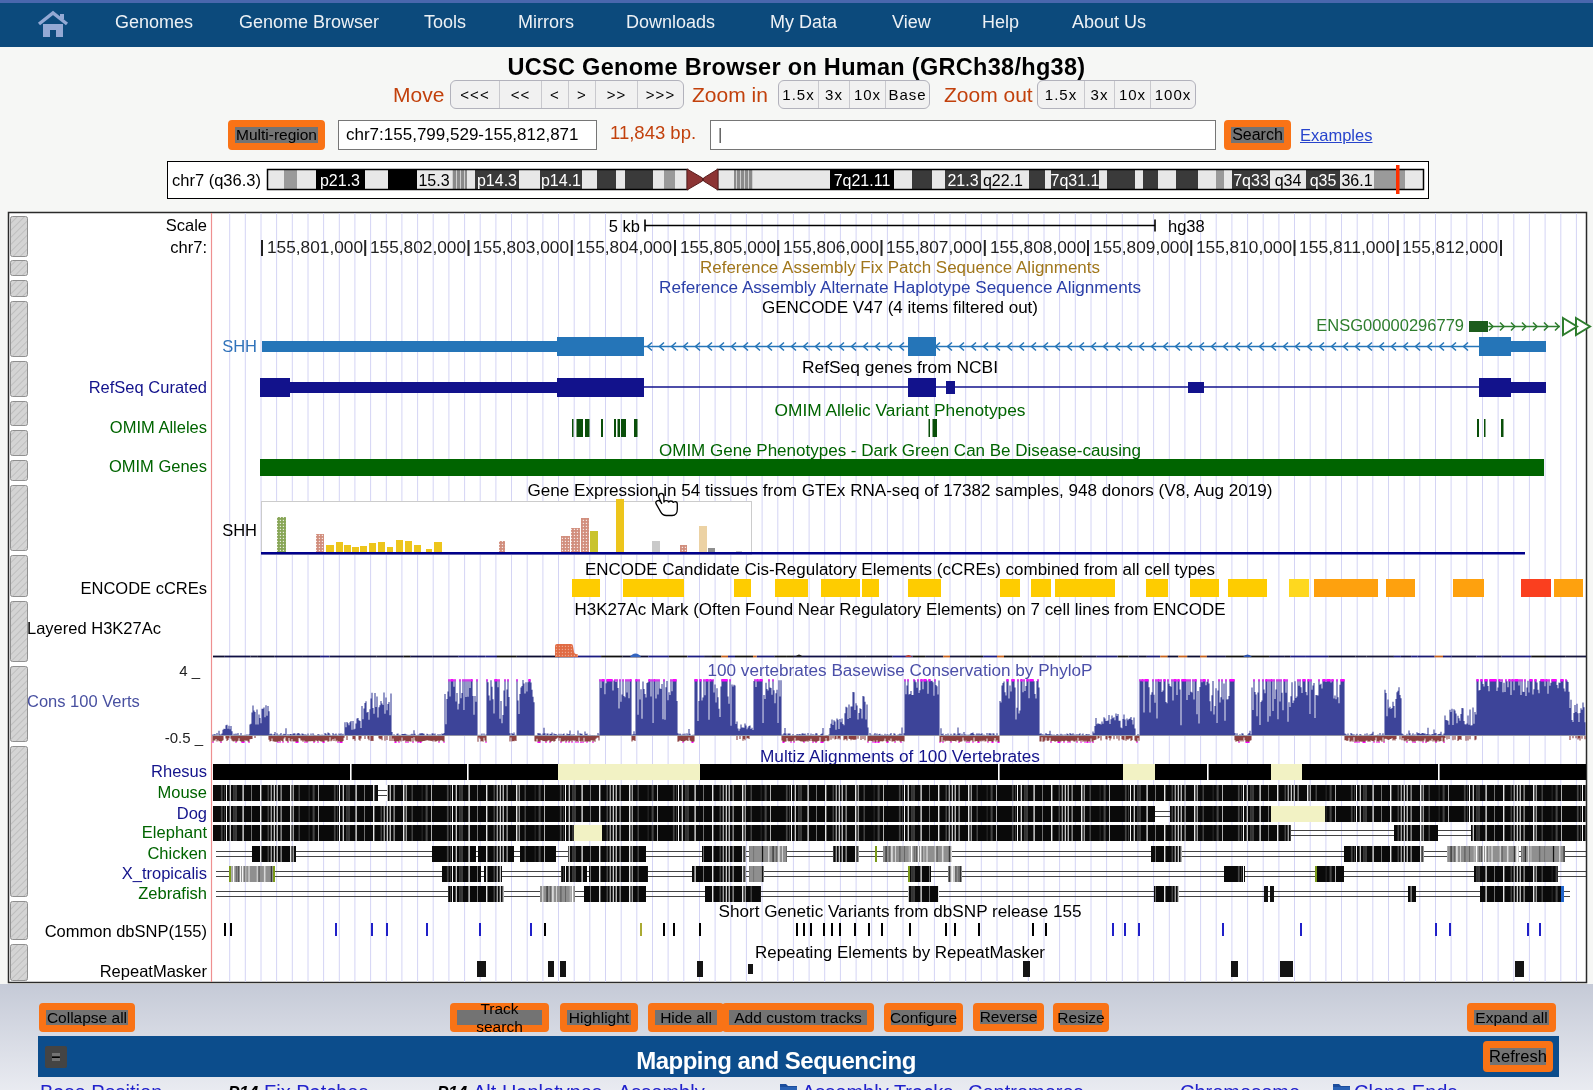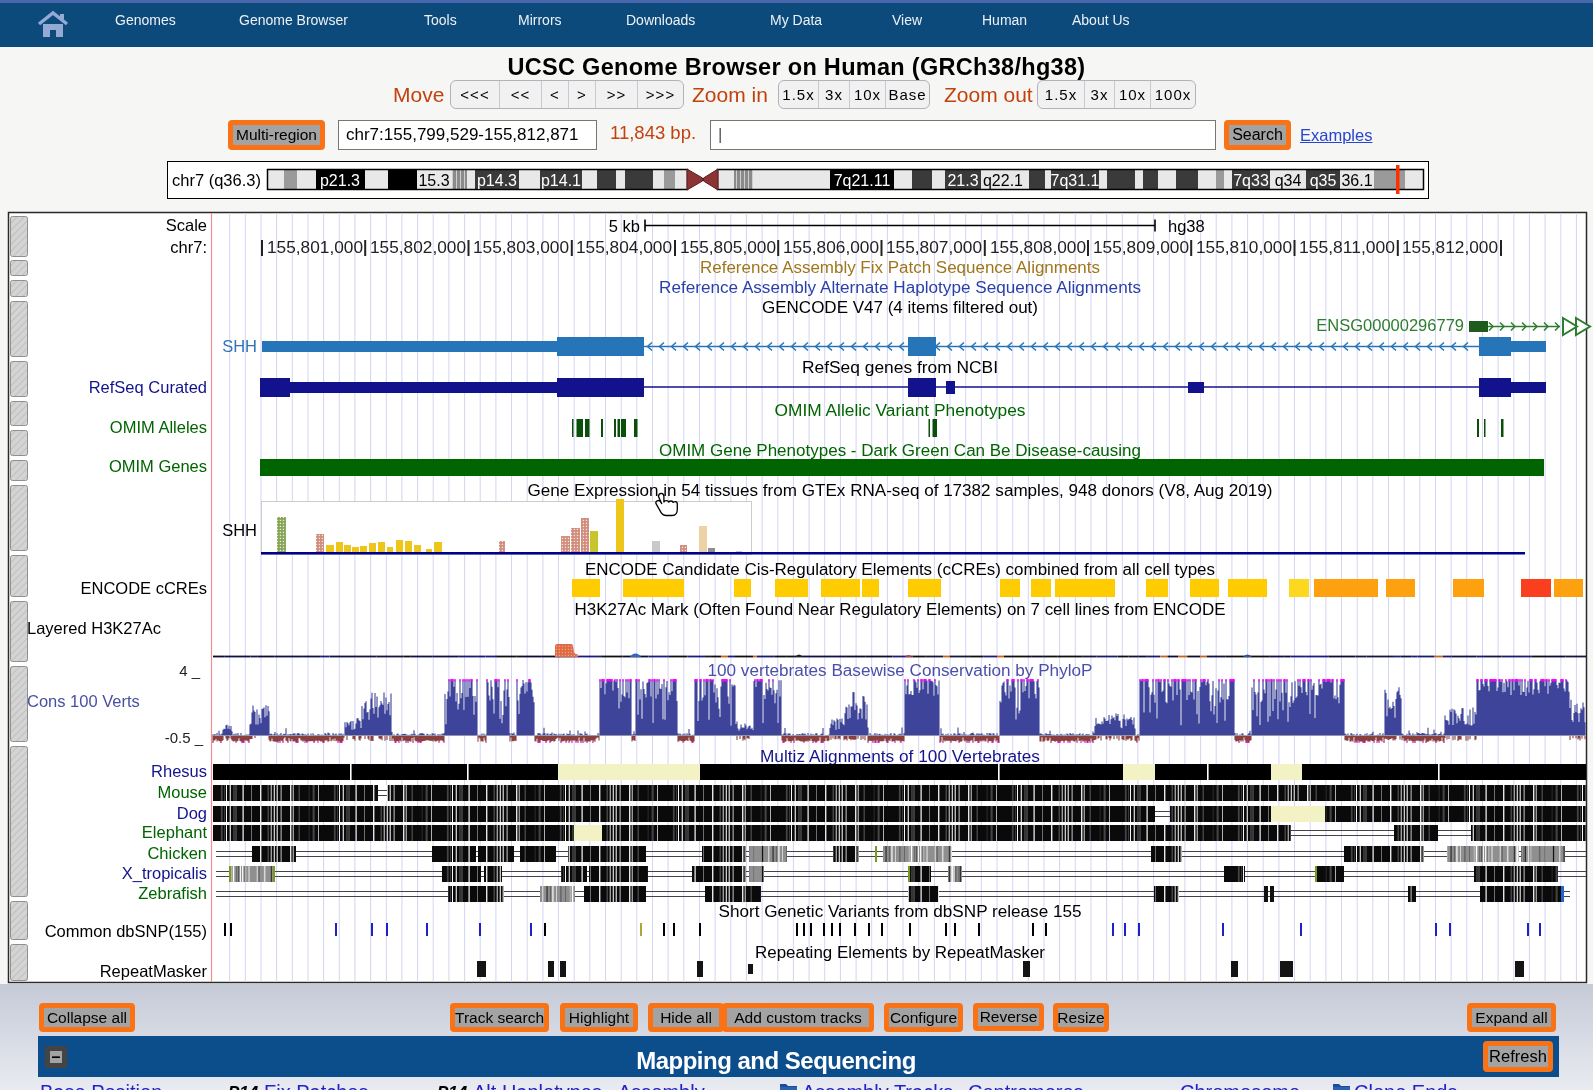--- a/index.html
+++ b/index.html
@@ -1,21 +1,21 @@
 <!DOCTYPE html>
 <html><head><meta charset="utf-8"><title>UCSC Genome Browser</title>
 <style>
 *{margin:0;padding:0;box-sizing:border-box}
 html,body{width:1593px;height:1090px;overflow:hidden;background:#f6f7f5;font-family:"Liberation Sans",sans-serif}
 .abs{position:absolute}
 .topstrip{position:absolute;left:0;top:0;width:1593px;height:3px;background:#4a67ad}
 .nav{position:absolute;left:0;top:3px;width:1593px;height:44px;background:#0c4a7c}
-.navlink{position:absolute;top:12px;font-size:14px;color:#edf1f5}
+.navlink{position:absolute;top:12px;font-size:18px;color:#edf1f5}
 .title{position:absolute;top:54px;left:0;width:1593px;text-align:center;font-size:23.5px;font-weight:bold;color:#000;letter-spacing:0.3px}
-.btn{position:absolute;background:#a3a3a3;border:5px solid #f97316;border-radius:4px;font-size:15.5px;color:#000;text-align:center;display:flex;align-items:center;justify-content:center}
+.btn{position:absolute;background:#737373;border:7px solid #f97316;border-radius:4px;font-size:15.5px;color:#000;text-align:center;display:flex;align-items:center;justify-content:center}
 .grp{position:absolute;background:#f1f1f1;border:1px solid #b2b2bc;border-radius:6px;display:flex}
 .grp span{display:flex;align-items:center;justify-content:center;font-size:15px;letter-spacing:1px;border-left:1px solid #c9c9ce;height:100%}
 .grp span:first-child{border-left:none}
 .lbl{position:absolute;font-size:21px;color:#c2410c}
 .inp{position:absolute;background:#fff;border:1px solid #767676;font-size:17px;color:#000;display:flex;align-items:center;padding-left:7px;white-space:nowrap;overflow:hidden}
 .ph{color:#787878;font-size:16.5px}
 .link{color:#2744cc;text-decoration:underline;font-size:16.5px;position:absolute}
 .greybot{position:absolute;left:0;top:984px;width:1593px;height:106px;background:linear-gradient(#c5cad7,#e9ebf1)}
 .mbar{position:absolute;left:38px;top:1036px;width:1521px;height:41px;background:#0c4d8c}
 .blink{position:absolute;top:1081px;font-size:20px;color:#2222cc;white-space:nowrap}
@@ -28,21 +28,21 @@
 <rect x="24" y="4" width="4" height="5" fill="#94a9d4"></rect>
 <path d="M7 14 h20 v13 h-7 v-7 h-6 v7 H7 z" fill="#94a9d4"></path>
 </svg>
 <span class="navlink" style="left:115px">Genomes</span>
 <span class="navlink" style="left:239px">Genome Browser</span>
 <span class="navlink" style="left:424px">Tools</span>
 <span class="navlink" style="left:518px">Mirrors</span>
 <span class="navlink" style="left:626px">Downloads</span>
 <span class="navlink" style="left:770px">My Data</span>
 <span class="navlink" style="left:892px">View</span>
-<span class="navlink" style="left:982px">Human</span>
+<span class="navlink" style="left:982px">Help</span>
 <span class="navlink" style="left:1072px">About Us</span>
 
 <div class="title">UCSC Genome Browser on Human (GRCh38/hg38)</div>
 <span class="lbl" style="left:393px;top:83px">Move</span>
 <div class="grp" style="left:450px;top:80px;height:29px">
     <span style="width:48px">&lt;&lt;&lt;</span>
     <span style="width:42px">&lt;&lt;</span>
     <span style="width:27px">&lt;</span>
     <span style="width:27px">&gt;</span>
     <span style="width:42px">&gt;&gt;</span>

